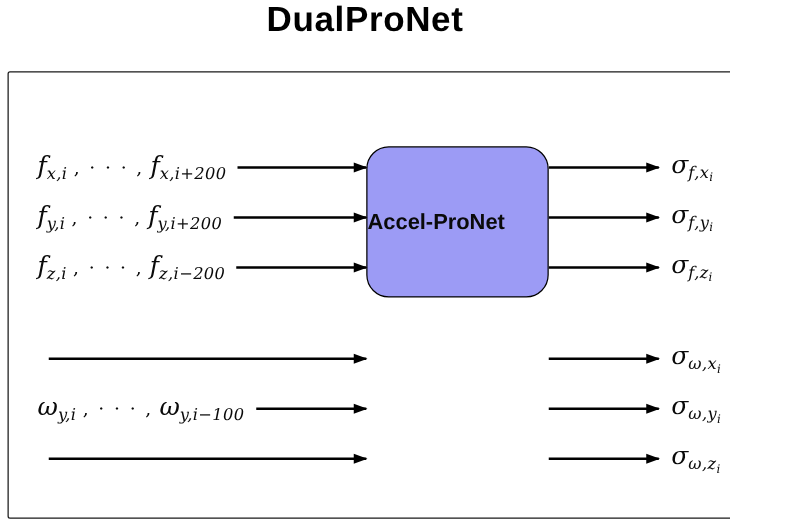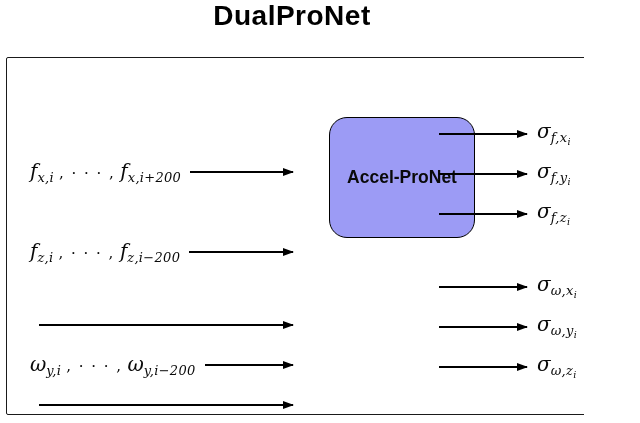--- a/index.html
+++ b/index.html
@@ -26,38 +26,37 @@
     border:1.5px solid #1a1a1a;
     border-radius:2px;
     background:#fff;
   }
   .pbox{
     position:absolute;
     left:293px;
     width:146px; height:121px;
     border:1.8px solid #000;
     border-radius:18px;
-    display:flex; align-items:center; justify-content:center;
+    display:flex; align-items:center; 
     box-sizing:border-box;
-    margin-left:36px;
   }
   .pbox.accel{ top:117px; background:var(--accel,#9c9bf5); }
   .pbox.gyro { top:269px; background:var(--gyro,#fbd763); }
   .pbox .blabel{
     font-weight:bold;
     font-size:17.5px;
     color:#0a0a0a;
   }
   .row{
     position:absolute;
     height:30px;
     display:flex;
     align-items:center;
   }
-  .row.in{ left:30px; width:263px;margin-top:38px; }
+  .row.in{ left:30px; width:263px; }
   .row.out{ left:439px; width:176px; }
   .arrow{
     flex:1 1 auto;
     height:1.8px;
     background:#000;
     position:relative;
     min-width:30px;
   }
   .row.in .arrow{ margin-left:9px; }
   .row.out .arrow{ flex:0 0 88px; margin-right:10px; }
@@ -106,30 +105,34 @@
 
   <div class="pbox accel">
     <span class="blabel">Accel-ProNet</span>
   </div>
 
 
   <div class="row in" style="top:119px">
     <span class="mlabel"><span>f</span><span class="msub">x,i</span><span class="msep">, · · · ,</span><span>f</span><span class="msub">x,i+200</span></span>
     <span class="arrow"></span>
   </div>
+  <div class="row in" style="top:159px">
+    <span class="mlabel"><span>f</span><span class="msub">y,i</span><span class="msep">, · · · ,</span><span>f</span><span class="msub">y,i+200</span></span>
+    <span class="arrow"></span>
+  </div>
   <div class="row in" style="top:199px">
     <span class="mlabel"><span>f</span><span class="msub">z,i</span><span class="msep">, · · · ,</span><span>f</span><span class="msub">z,i−200</span></span>
     <span class="arrow"></span>
   </div>
 
   <div class="row in" style="top:272px">
     <span class="arrow"></span>
   </div>
   <div class="row in" style="top:312px">
-    <span class="mlabel"><span>ω</span><span class="msub">y,i</span><span class="msep">, · · · ,</span><span>ω</span><span class="msub">y,i−200</span></span>
+    <span class="mlabel"><span>ω</span><span class="msub">y,i</span><span class="msep">, · · · ,</span><span>ω</span><span class="msub">y,i−100</span></span>
     <span class="arrow"></span>
   </div>
   <div class="row in" style="top:352px">
     <span class="arrow"></span>
   </div>
 
   <div class="row out" style="top:119px">
     <span class="arrow"></span>
     <span class="mlabel"><span>σ</span><span class="msub"><span>f,x</span><span class="msubsub">i</span></span></span>
   </div>

